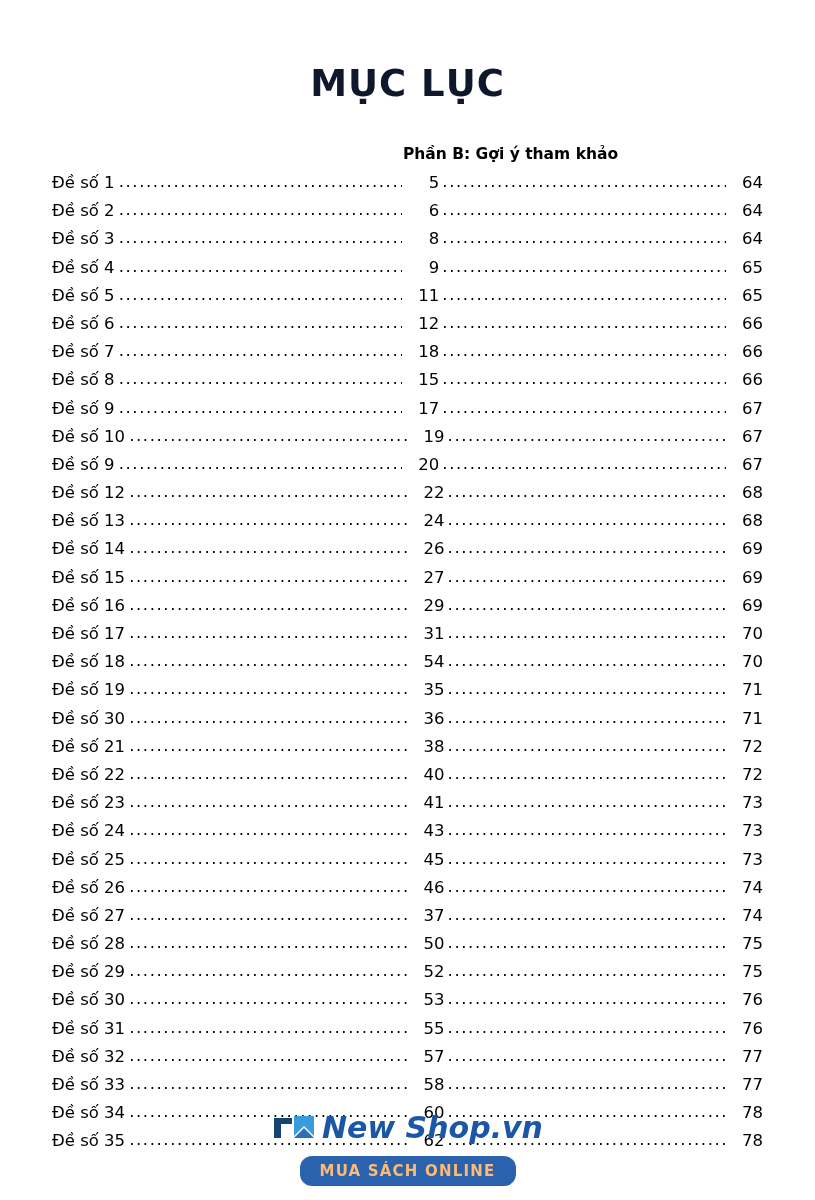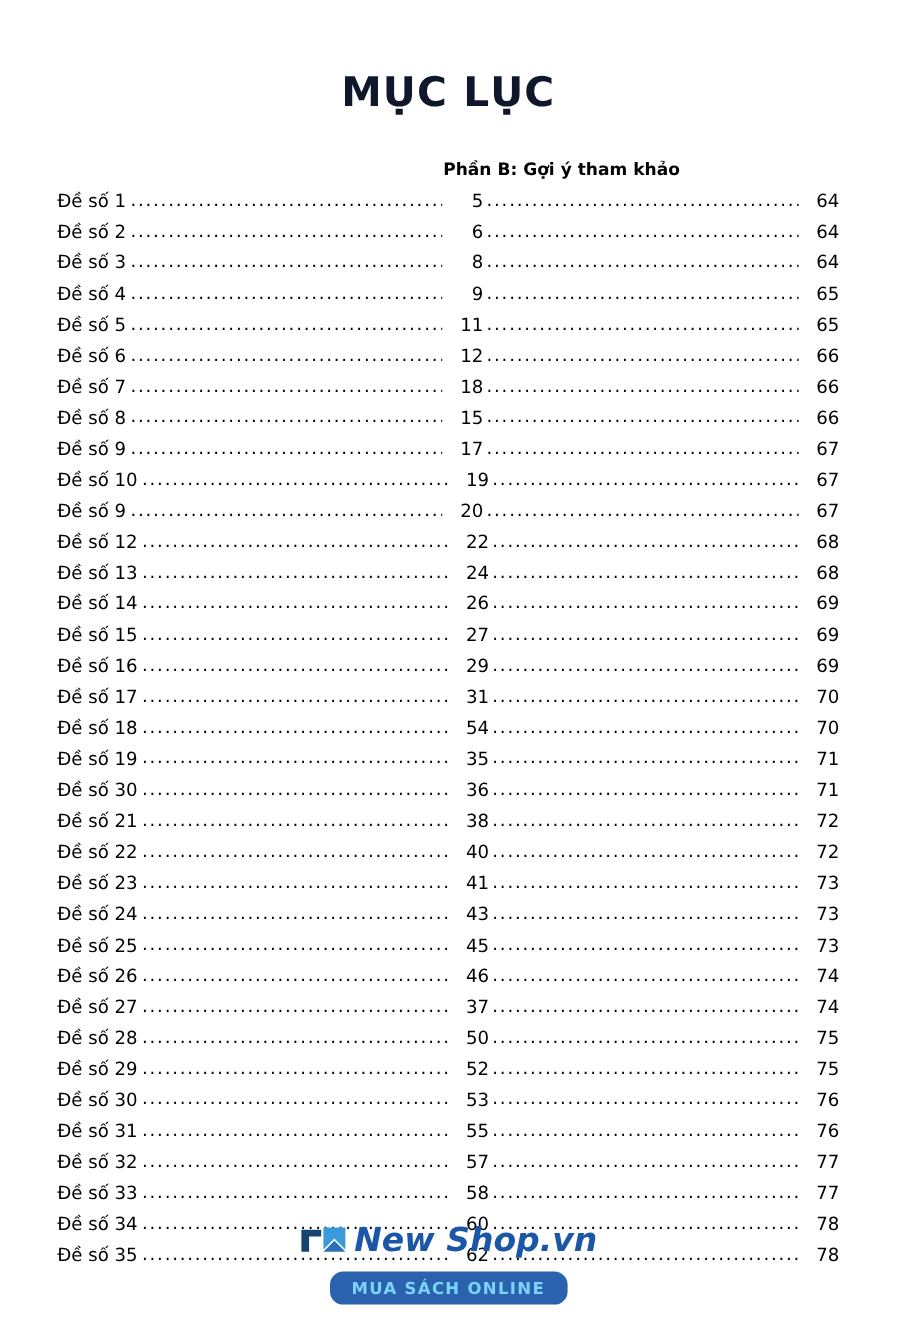--- a/index.html
+++ b/index.html
@@ -142,21 +142,21 @@
   }
   .logo-text .dotvn {
     color: #1b57a6;
   }
   .buy-bar {
     margin: 6px auto 0 auto;
     width: 216px;
     height: 30px;
     background: #2a62ad;
     border-radius: 12px;
-    color: #7dd3fc;
+    color: #fdba74;
     font-size: 15px;
     font-weight: bold;
     letter-spacing: 1.2px;
     display: flex;
     align-items: center;
     justify-content: center;
   }
 </style>
 </head>
 <body>

